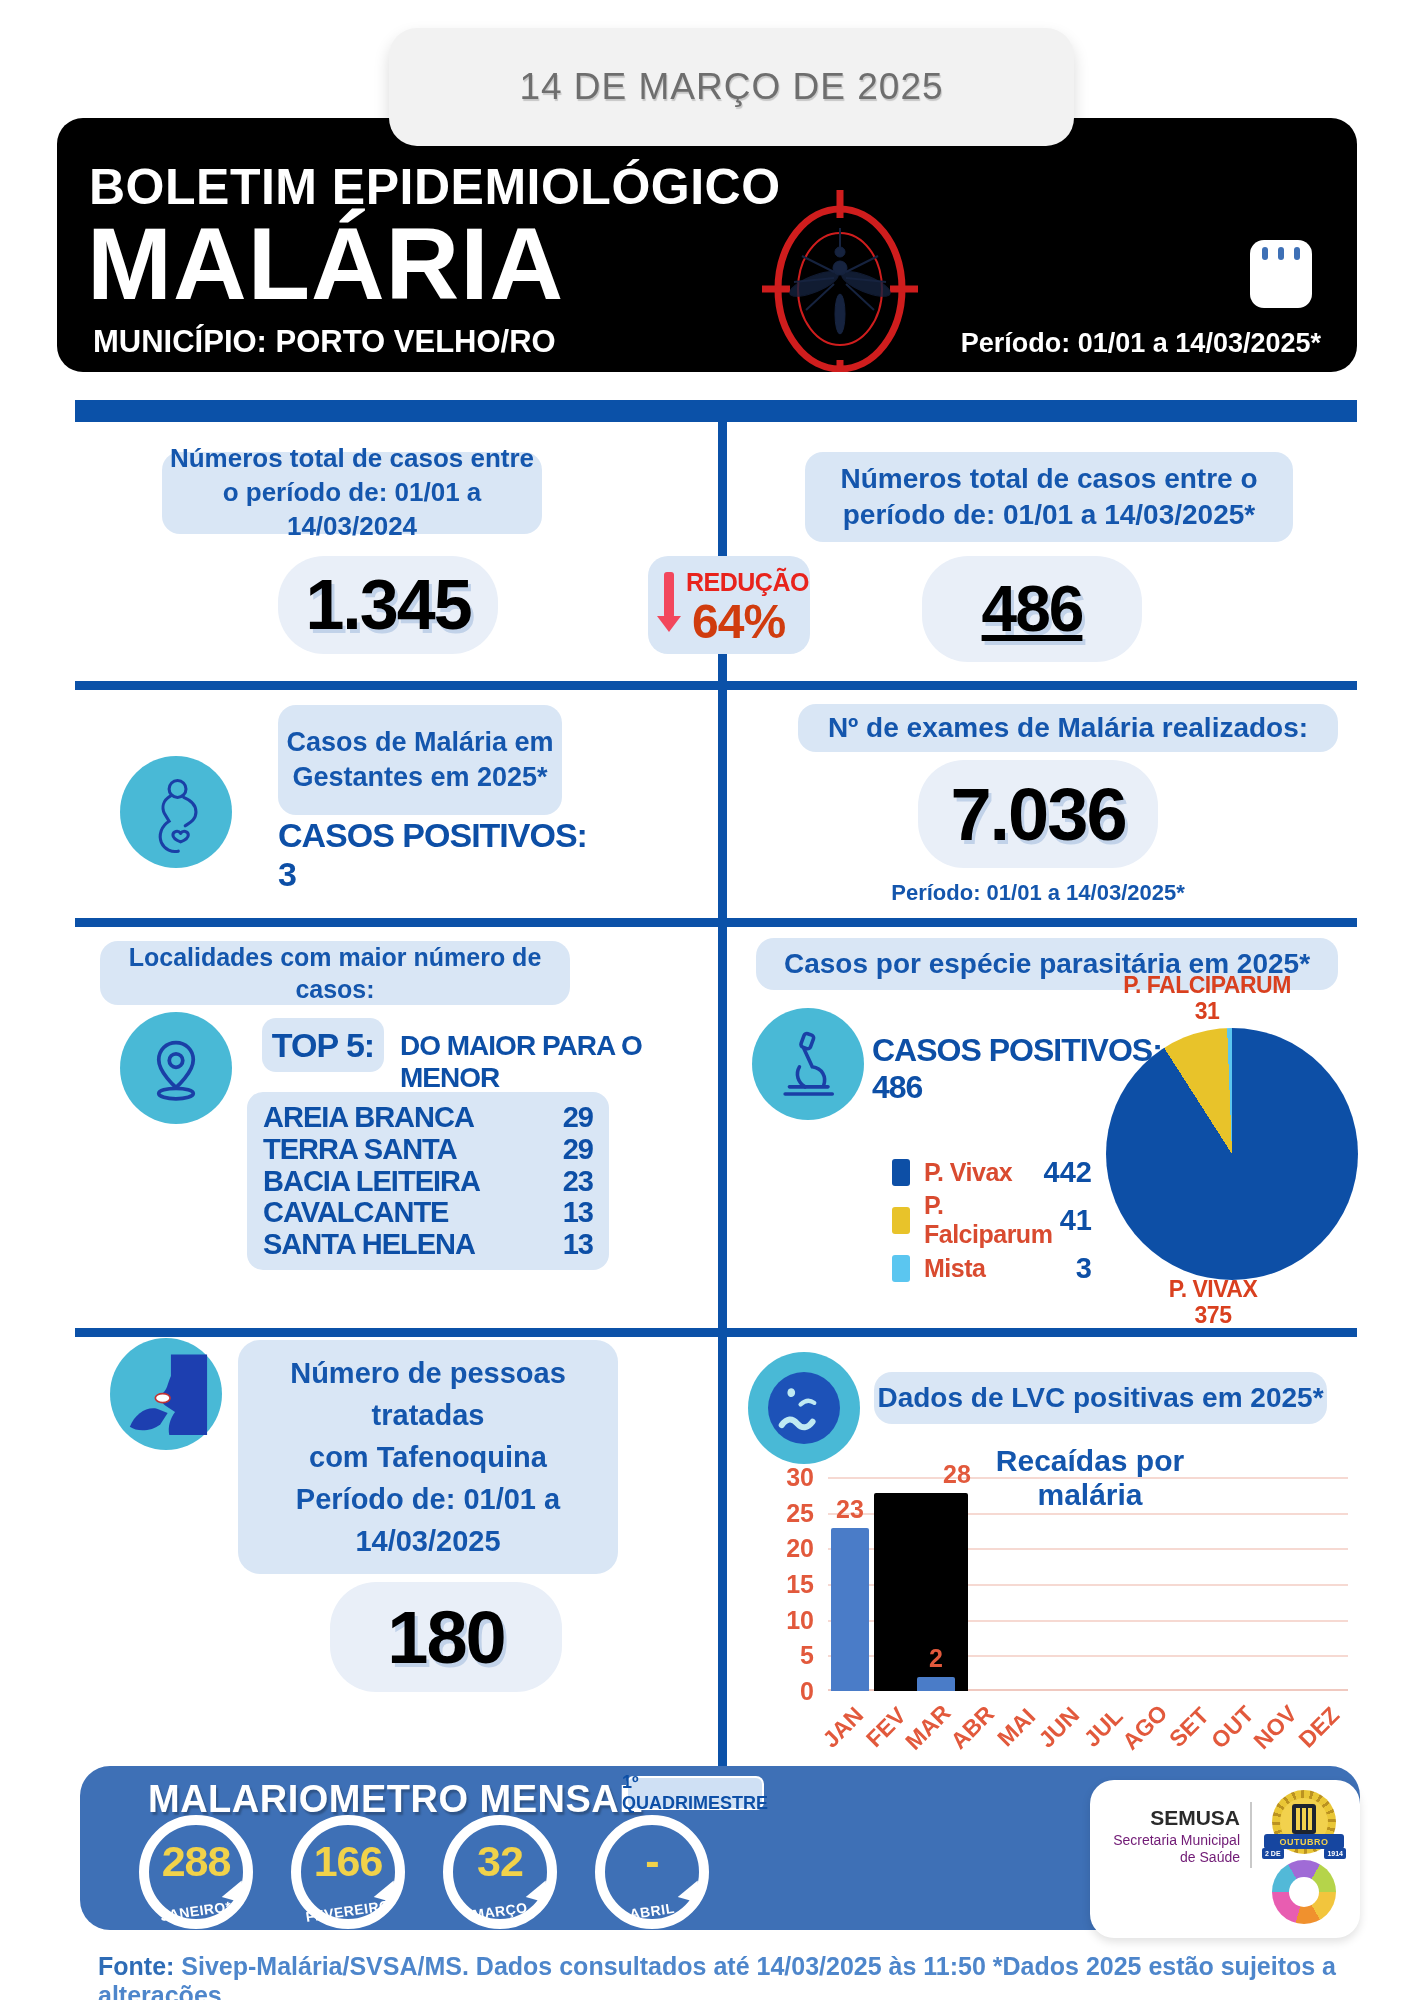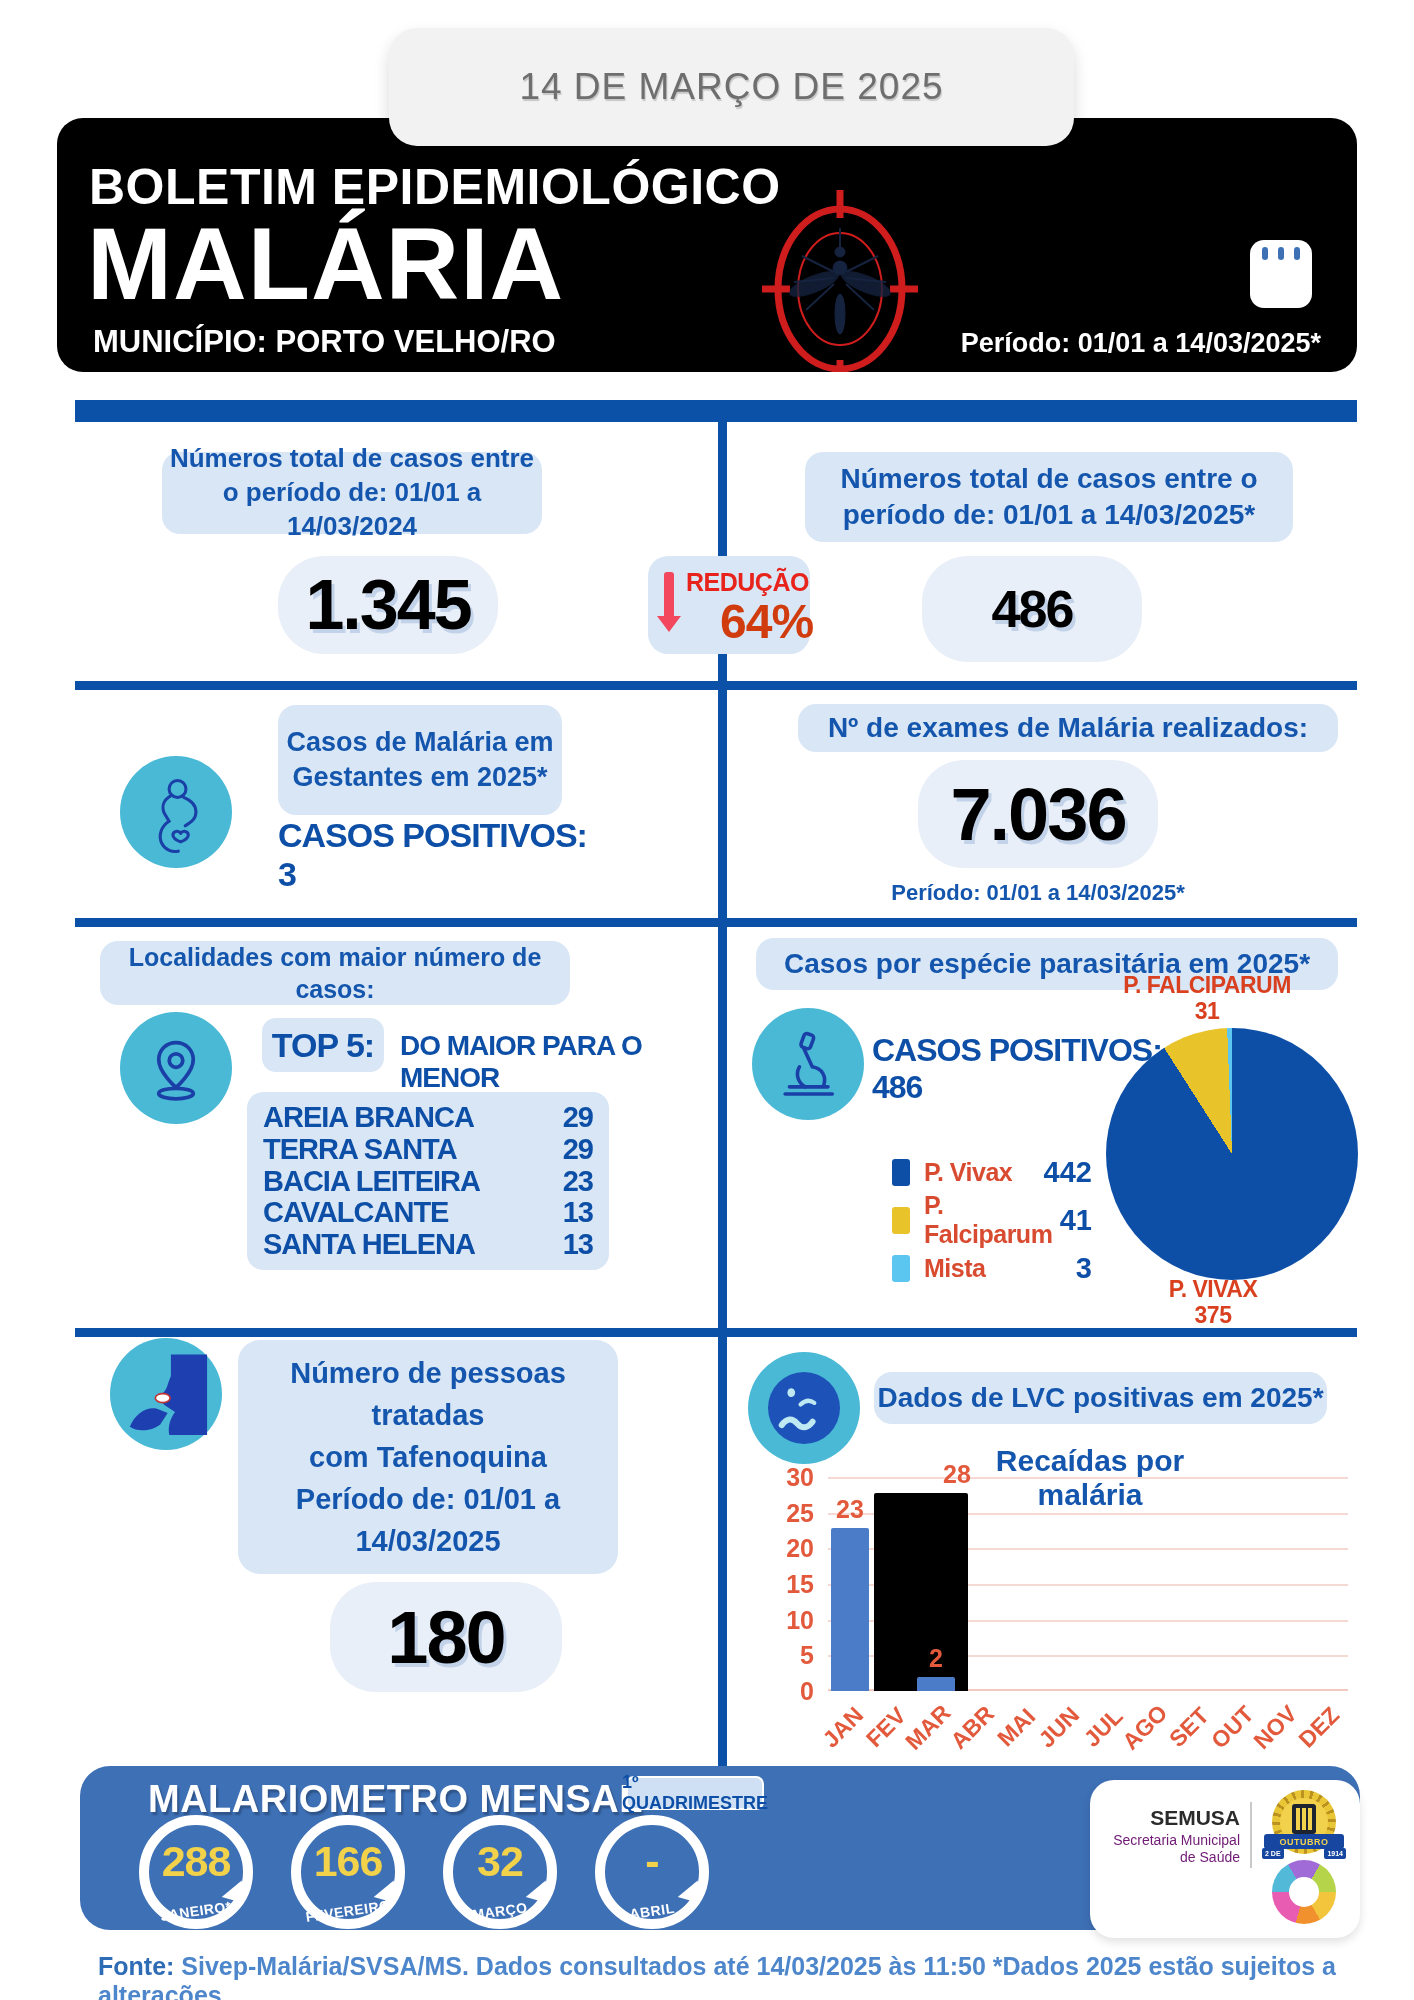--- a/index.html
+++ b/index.html
@@ -42,24 +42,24 @@
   .teal-circle{background:#49b9d6;border-radius:50%;display:flex;align-items:center;justify-content:center;}
 
   
   .r1l-title{left:162px;top:452px;width:380px;height:82px;font-size:26px;}
   .r1l-num{left:278px;top:556px;width:220px;height:98px;}
   .r1l-num span{font-size:70px;}
   .reduction{left:648px;top:556px;width:162px;height:98px;background:#d9e6f5;border-radius:20px;z-index:2;}
   .red-arrow{position:absolute;left:16px;top:16px;width:10px;height:46px;background:#f2475c;border-radius:3px;}
   .red-arrow:after{content:"";position:absolute;left:-7px;top:44px;border:12px solid transparent;border-top:16px solid #f2475c;}
   .red-label{position:absolute;left:38px;top:12px;font-size:25px;font-weight:800;color:#e8231c;letter-spacing:-.5px;}
-  .red-value{position:absolute;left:44px;top:38px;font-size:48px;font-weight:800;color:#d03c0e;letter-spacing:-1px;margin-left:28px;}
+  .red-value{position:absolute;left:44px;top:38px;font-size:48px;font-weight:800;color:#d03c0e;letter-spacing:-1px;}
   .r1r-title{left:805px;top:452px;width:488px;height:90px;font-size:28px;}
   .r1r-num{left:922px;top:556px;width:220px;height:106px;}
-  .r1r-num span{font-size:52px;}
+  .r1r-num span{font-size:64px;text-decoration:underline;}
 
   
   .preg-circle{left:120px;top:756px;width:112px;height:112px;}
   .r2l-title{left:278px;top:705px;width:284px;height:110px;font-size:27px;}
   .r2l-pos{left:278px;top:816px;width:330px;font-size:34px;}
   .r2r-title{left:798px;top:704px;width:540px;height:48px;font-size:28px;}
   .r2r-num{left:918px;top:760px;width:240px;height:108px;}
   .r2r-num span{font-size:74px;}
   .r2r-period{left:858px;top:880px;width:360px;text-align:center;font-size:22px;font-weight:800;color:#1456ad;}
 

